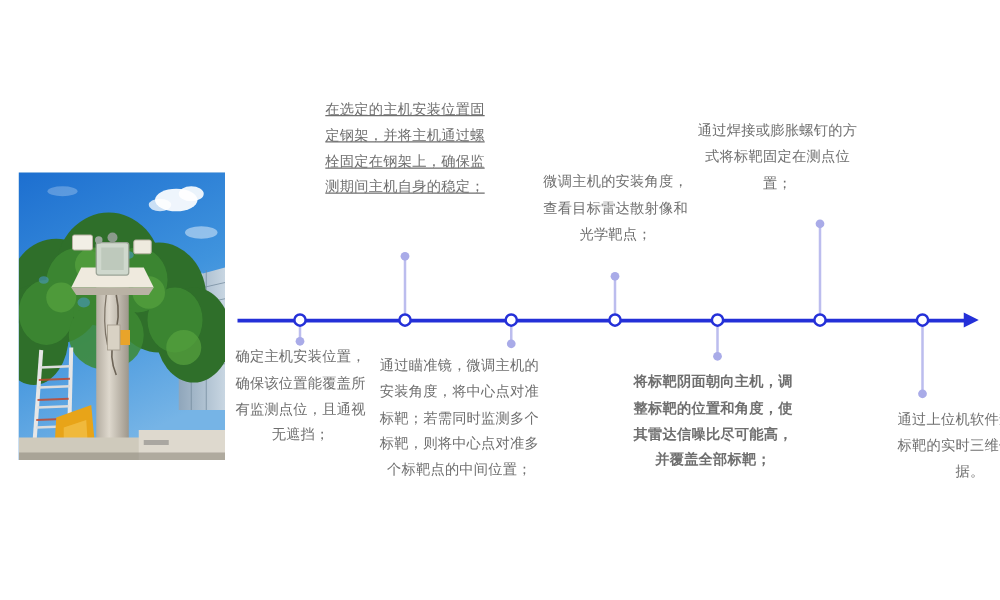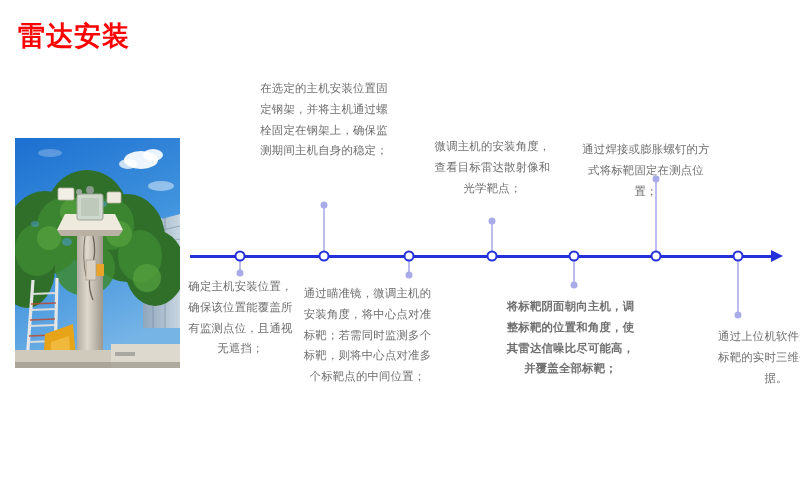--- a/index.html
+++ b/index.html
@@ -112,21 +112,20 @@
     letter-spacing: 0.2px;
   }
   .note.above { }
   .note.below { }
 </style>
 </head>
 <body>
 
 <div id="slide">
 
-  <div id="page-title">雷达安装</div>
 
   <div id="photo">
     <svg width="165" height="230" viewBox="0 0 165 230">
       <defs>
         <linearGradient id="sky" x1="0" y1="0" x2="0.35" y2="1">
           <stop offset="0%" stop-color="#1d6fd0"></stop>
           <stop offset="55%" stop-color="#3f93dd"></stop>
           <stop offset="100%" stop-color="#76b4e6"></stop>
         </linearGradient>
         <linearGradient id="pillar" x1="0" y1="0" x2="1" y2="0">
@@ -270,26 +269,26 @@
     <div class="stem" style="left:656px; top:180px; height:76px;"></div>
     <div class="stem-dot" style="left:656px; top:179px;"></div>
 
     <div class="stem" style="left:738px; top:258px; height:56px;"></div>
     <div class="stem-dot" style="left:738px; top:315px;"></div>
   </div>
 
   <div id="notes-layer">
     <div class="note below" style="left:183px; top:276px; width:115px;">确定主机安装位置，确保该位置能覆盖所有监测点位，且通视无遮挡；</div>
 
-    <div class="note above" style="left:256px; top:78px; width:136px;">在选定的主机安装位置固定钢架，并将主机通过螺栓固定在钢架上，确保监测期间主机自身的稳定；</div>
+    <div class="note above" style="left:256px; top:78px; width:136px;text-decoration:underline;">在选定的主机安装位置固定钢架，并将主机通过螺栓固定在钢架上，确保监测期间主机自身的稳定；</div>
 
     <div class="note below" style="left:301px; top:283px; width:133px;">通过瞄准镜，微调主机的安装角度，将中心点对准标靶；若需同时监测多个标靶，则将中心点对准多个标靶点的中间位置；</div>
 
     <div class="note above" style="left:432px; top:136px; width:121px;">微调主机的安装角度，查看目标雷达散射像和光学靶点；</div>
 
     <div class="note below" style="left:505px; top:296px; width:131px;font-weight:bold;">将标靶阴面朝向主机，调整标靶的位置和角度，使其雷达信噪比尽可能高，并覆盖全部标靶；</div>
 
-    <div class="note above" style="left:581px; top:95px; width:130px;margin-top:44px;">通过焊接或膨胀螺钉的方式将标靶固定在测点位置；</div>
+    <div class="note above" style="left:557px; top:95px; width:130px;">通过焊接或膨胀螺钉的方式将标靶固定在测点位置；</div>
 
     <div class="note below" style="left:669px; top:326px; width:126px;margin-left:44px;">通过上位机软件查看各标靶的实时三维位移数据。</div>
   </div>
 
 </div>
 
 </body></html>

